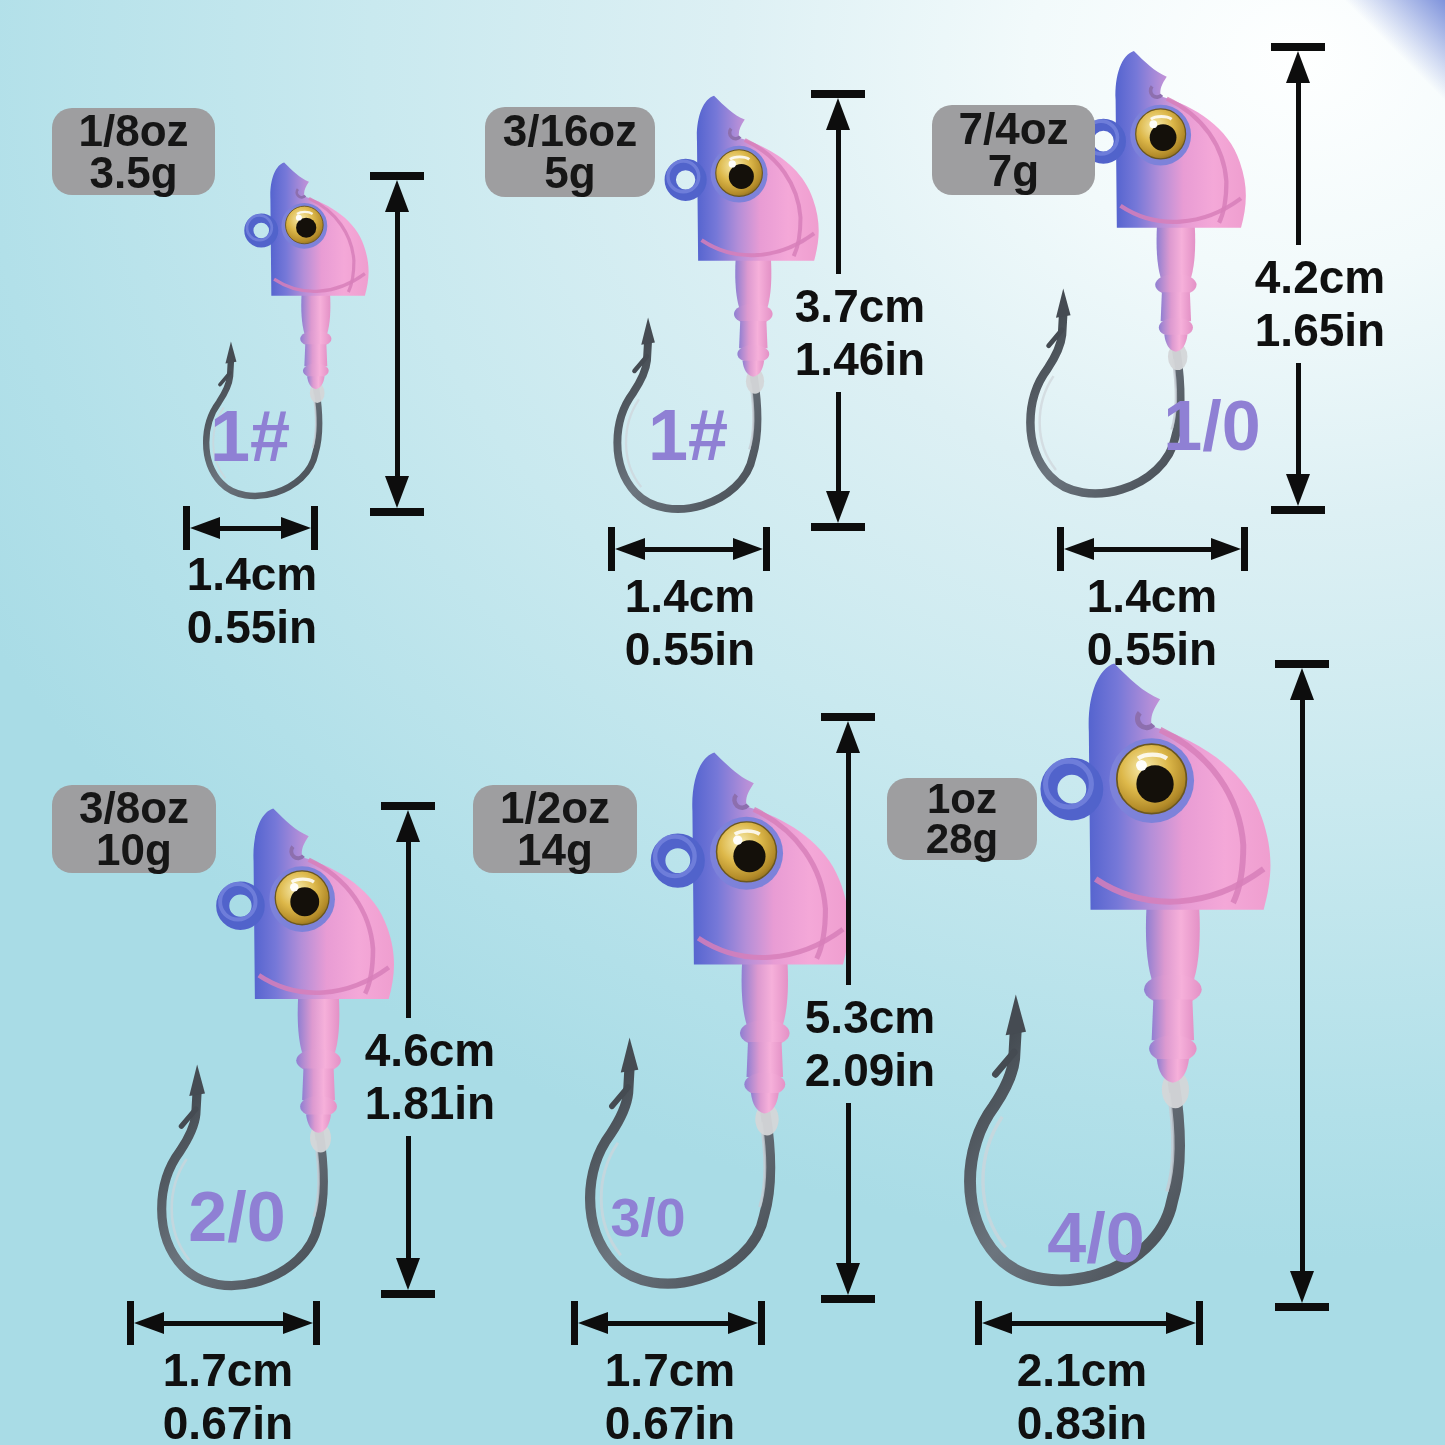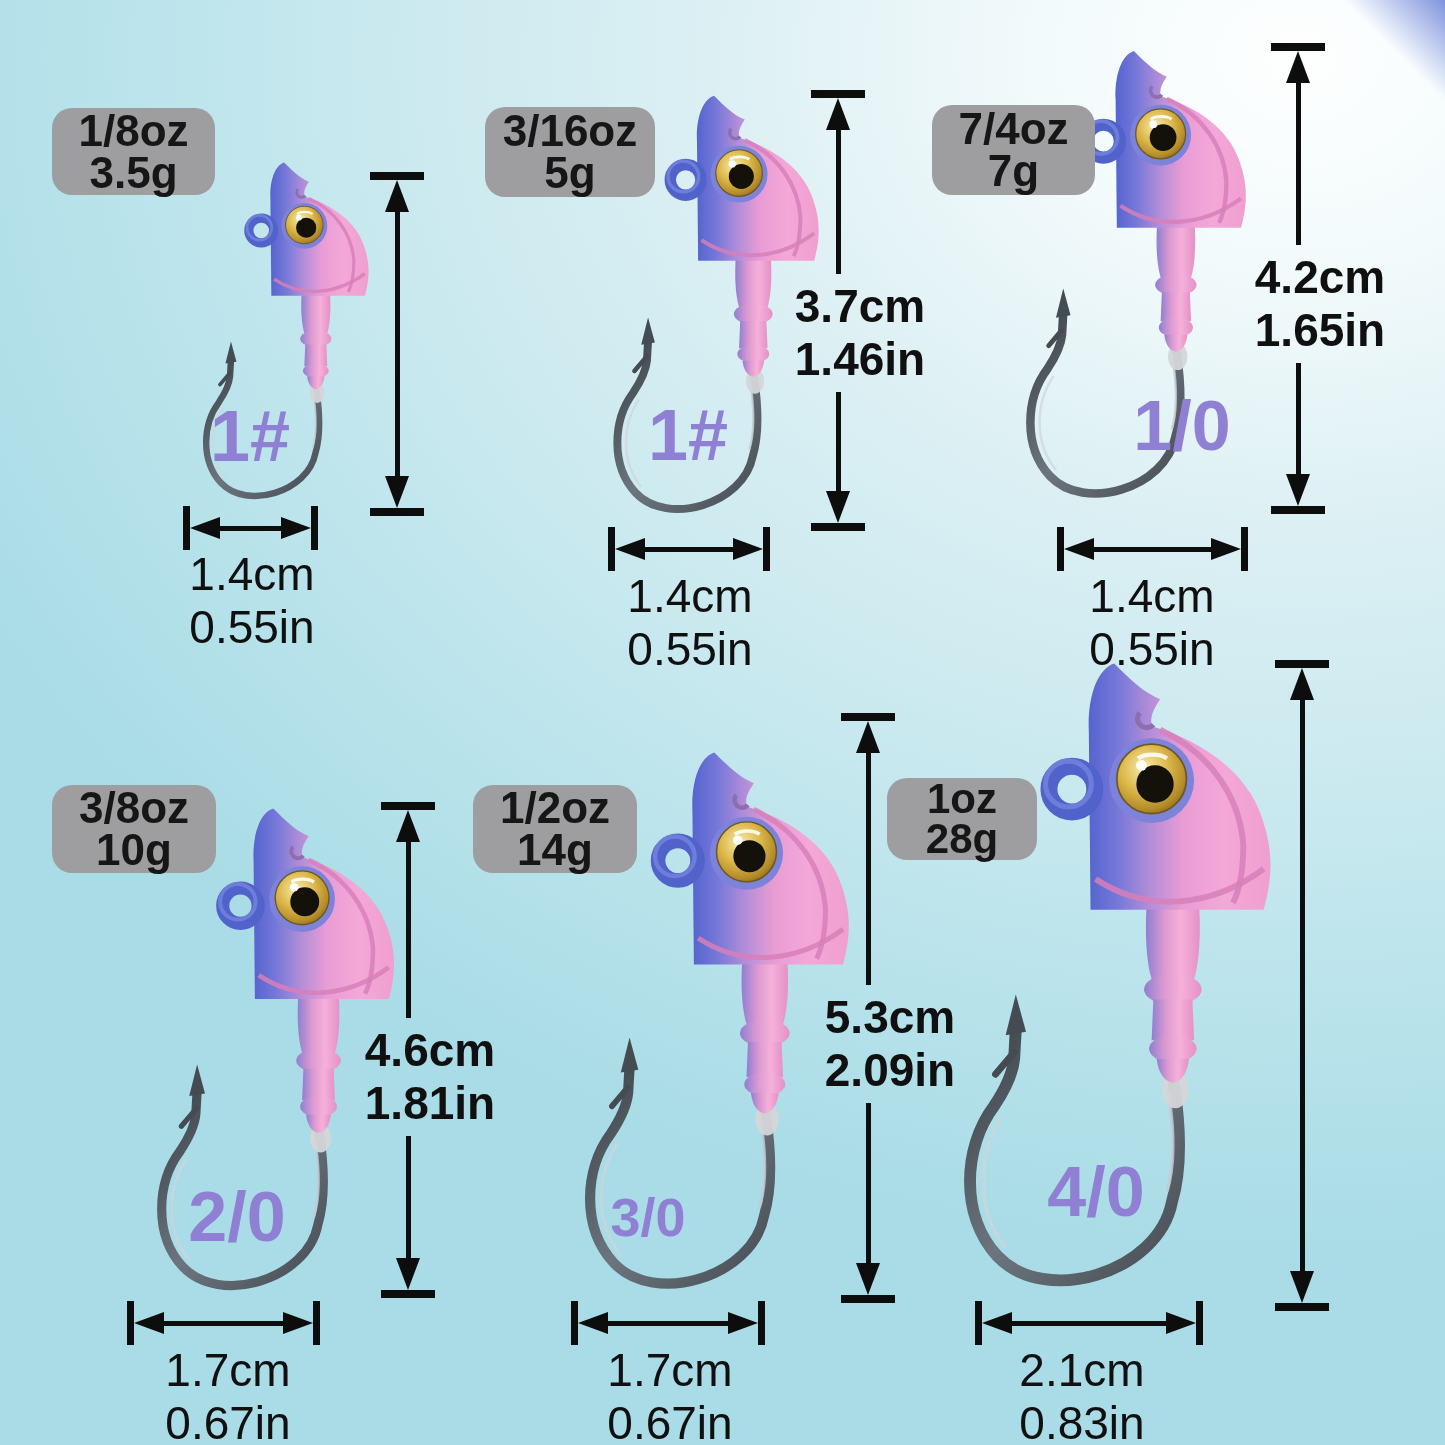--- a/index.html
+++ b/index.html
@@ -34,31 +34,31 @@
   .j4-svg{left:130px;  top:802px; width:276px; height:525px}
   .j5-svg{left:555px;  top:745px; width:307px; height:585px}
   .j6-svg{left:929px;  top:655px; width:357px; height:679px}
   
   .hook-size{
     position:absolute; transform:translate(-50%,-50%);
     color:#8f80d4; font-weight:bold; white-space:nowrap;
   }
   .j1-hook{left:250px;  top:436px;  font-size:72px}
   .j2-hook{left:688px;  top:435px;  font-size:72px}
-  .j3-hook{left:1182px; top:426px;  font-size:70px}
+  .j3-hook{left:1212px; top:426px;  font-size:70px}
   .j4-hook{left:237px;  top:1217px; font-size:70px}
   .j5-hook{left:648px;  top:1217px; font-size:54px}
-  .j6-hook{left:1096px; top:1192px; font-size:70px}
+  .j6-hook{left:1096px; top:1238px; font-size:70px}
   
   .vdim{position:absolute; width:56px; display:flex; flex-direction:column; align-items:center;}
   .j1-vdim{left:369px;  top:172px; height:344px}
   .j2-vdim{left:810px;  top:90px;  height:441px}
   .j3-vdim{left:1270px; top:43px;  height:471px}
   .j4-vdim{left:380px;  top:802px; height:496px}
-  .j5-vdim{left:840px;  top:713px; height:590px}
+  .j5-vdim{left:820px;  top:713px; height:590px}
   .j6-vdim{left:1274px; top:660px; height:651px}
   .cap-h{width:54px; height:8px; background:#0d0d0d}
   .arr-up{width:0;height:0;border-left:12px solid transparent;border-right:12px solid transparent;border-bottom:32px solid #0d0d0d}
   .arr-down{width:0;height:0;border-left:12px solid transparent;border-right:12px solid transparent;border-top:32px solid #0d0d0d}
   .seg{width:5px; background:#0d0d0d}
   .seg.a{flex:1.45} .seg.b{flex:1}
   .vtext{
     width:max-content; margin:6px 0; text-align:center;
     font-size:46px; line-height:53px; font-weight:600; color:#101010;
     transform:translateX(22px); white-space:nowrap;
@@ -71,21 +71,21 @@
   .j3-hdim{left:1057px; top:527px;  width:191px}
   .j4-hdim{left:127px;  top:1301px; width:193px}
   .j5-hdim{left:571px;  top:1301px; width:194px}
   .j6-hdim{left:975px;  top:1301px; width:228px}
   .cap-v{width:7px; height:44px; background:#0d0d0d}
   .arr-left{width:0;height:0;border-top:11px solid transparent;border-bottom:11px solid transparent;border-right:30px solid #0d0d0d}
   .arr-right{width:0;height:0;border-top:11px solid transparent;border-bottom:11px solid transparent;border-left:30px solid #0d0d0d}
   .hseg{flex:1; height:5px; background:#0d0d0d}
   .htext{
     position:absolute; transform:translateX(-50%); 
-    font-size:46px; line-height:53px; font-weight:400; color:#101010; white-space:nowrap;
+    font-size:46px; line-height:53px; font-weight:700; color:#101010; white-space:nowrap;
   }
   .j1-htext{left:252px;  top:548px}
   .j2-htext{left:690px;  top:570px}
   .j3-htext{left:1152px; top:570px}
   .j4-htext{left:228px;  top:1344px}
   .j5-htext{left:670px;  top:1344px}
   .j6-htext{left:1082px; top:1344px}
   .defs-holder{position:absolute; width:0; height:0; overflow:hidden}
 </style>
 </head>

